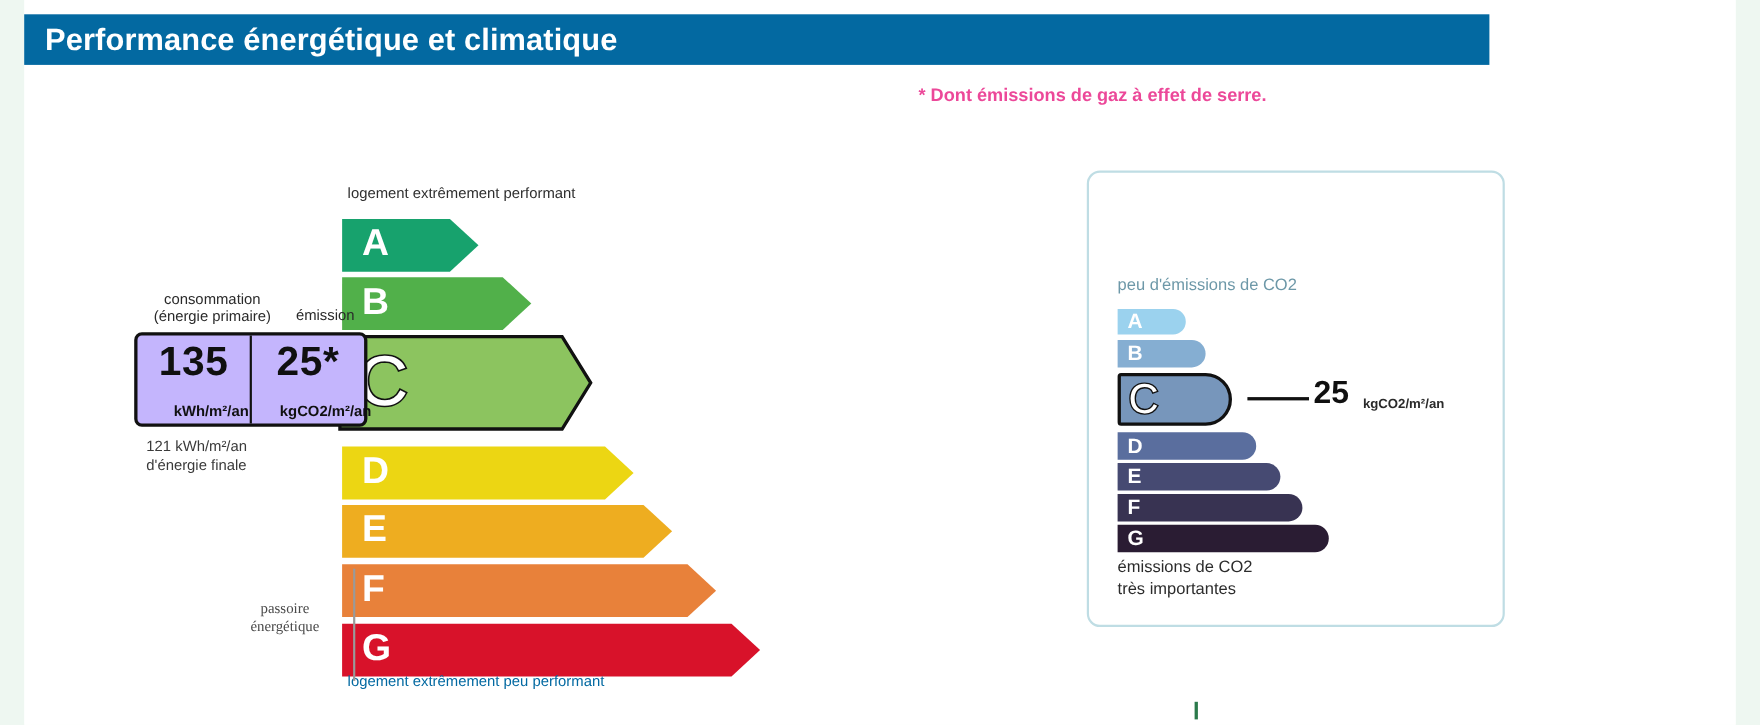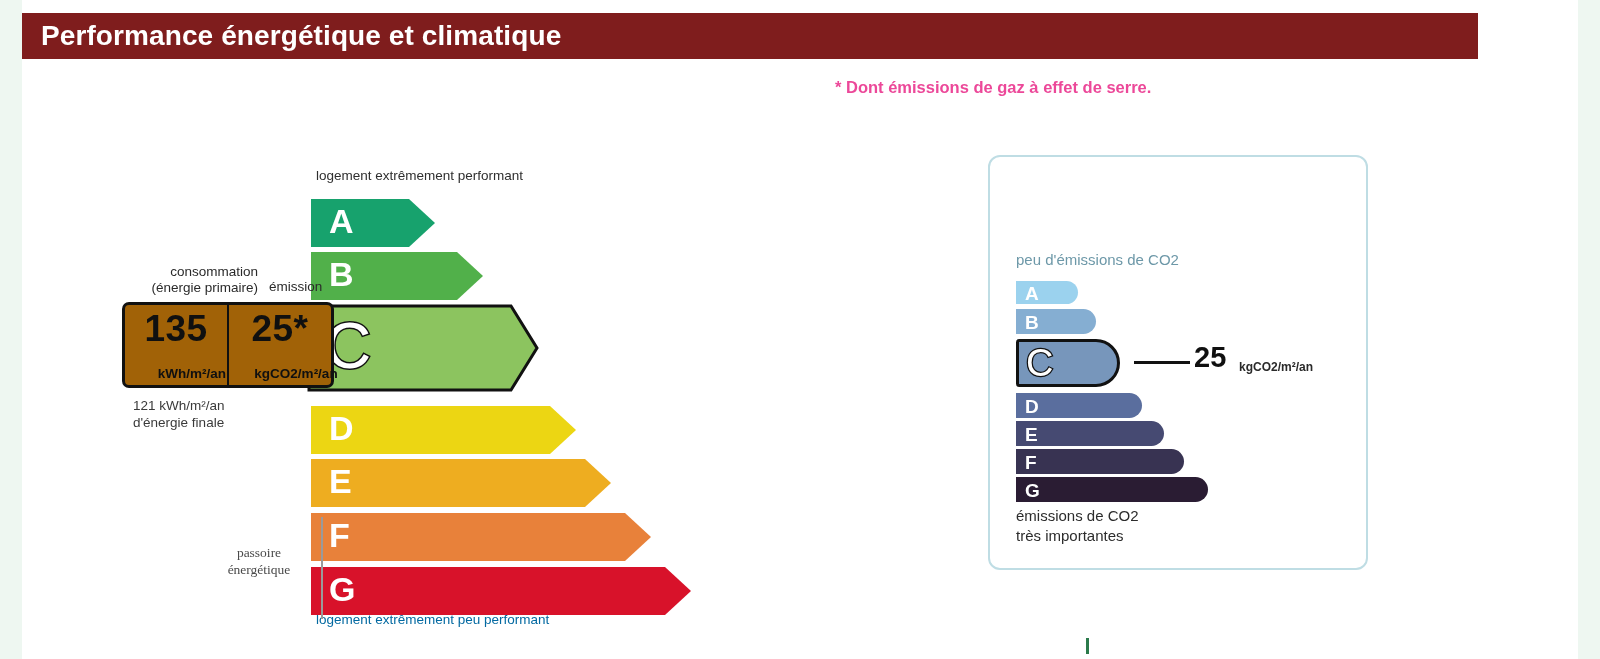--- a/index.html
+++ b/index.html
@@ -23,23 +23,23 @@
     width: 1556px;
     height: 659px;
     background: #ffffff;
   }
 
   
   .header-band {
     position: absolute;
     left: 0px;
     top: 13px;
-    width: 1456px;
+    width: 1332px;
     height: 46px;
-    background: #7f1d1d;
+    background: #0369a1;
     display: flex;
     align-items: center;
   }
   .header-title {
     color: #ffffff;
     font-size: 28px;
     font-weight: bold;
     letter-spacing: 0.1px;
     padding-left: 19px;
     white-space: nowrap;
@@ -113,21 +113,21 @@
 
   
   .value-box {
     position: absolute;
     left: 100px;
     top: 294px;
     width: 212px;
     height: 86px;
     border: 3px solid #111111;
     border-radius: 7px;
-    background: #a16207;
+    background: #c4b5fd;
     box-sizing: border-box;
     display: flex;
     z-index: 6;
   }
   .value-cell {
     flex: 1 1 0;
     position: relative;
     display: flex;
     flex-direction: column;
     align-items: center;
@@ -150,21 +150,21 @@
     color: #101010;
     white-space: nowrap;
     padding-left: 32px;
   }
 
   .hdr-conso {
     position: absolute;
     left: 106px;
     top: 256px;
     width: 130px;
-    text-align: right;
+    text-align: center;
     font-size: 13.5px;
     color: #2a2a2a;
     line-height: 1.22;
   }
   .hdr-emis {
     position: absolute;
     left: 232px;
     top: 271px;
     font-size: 13.5px;
     color: #2a2a2a;

